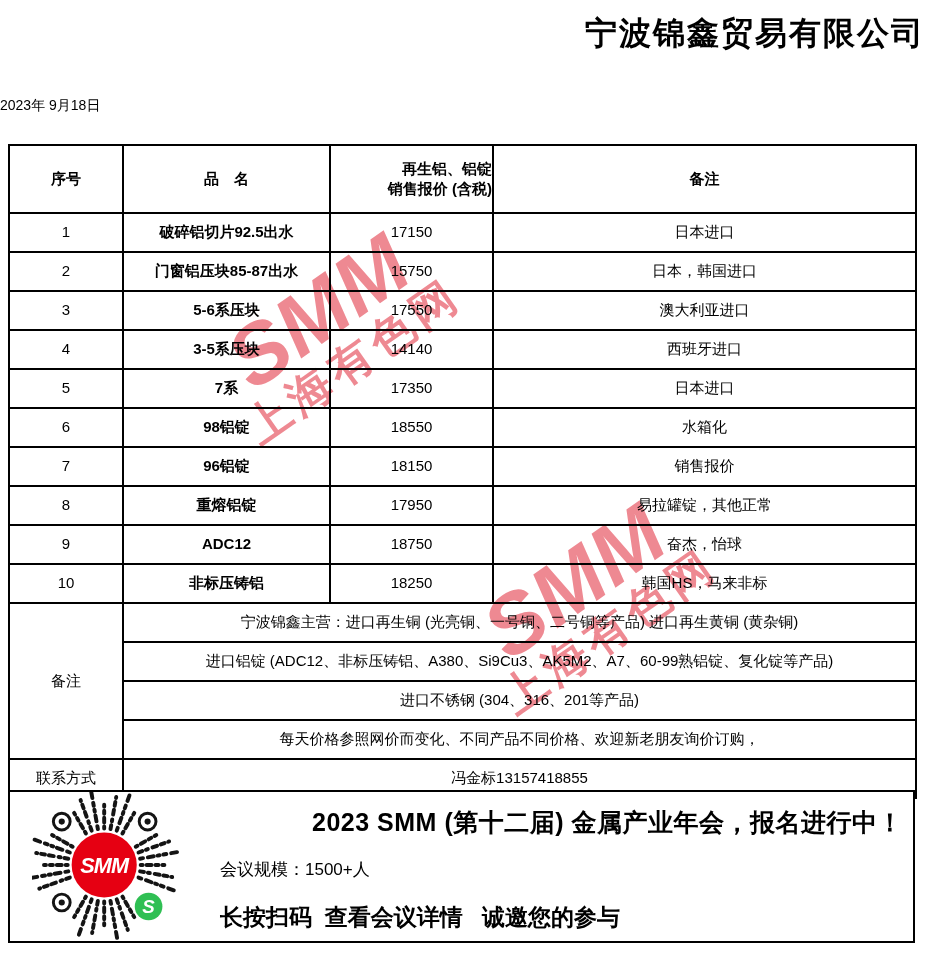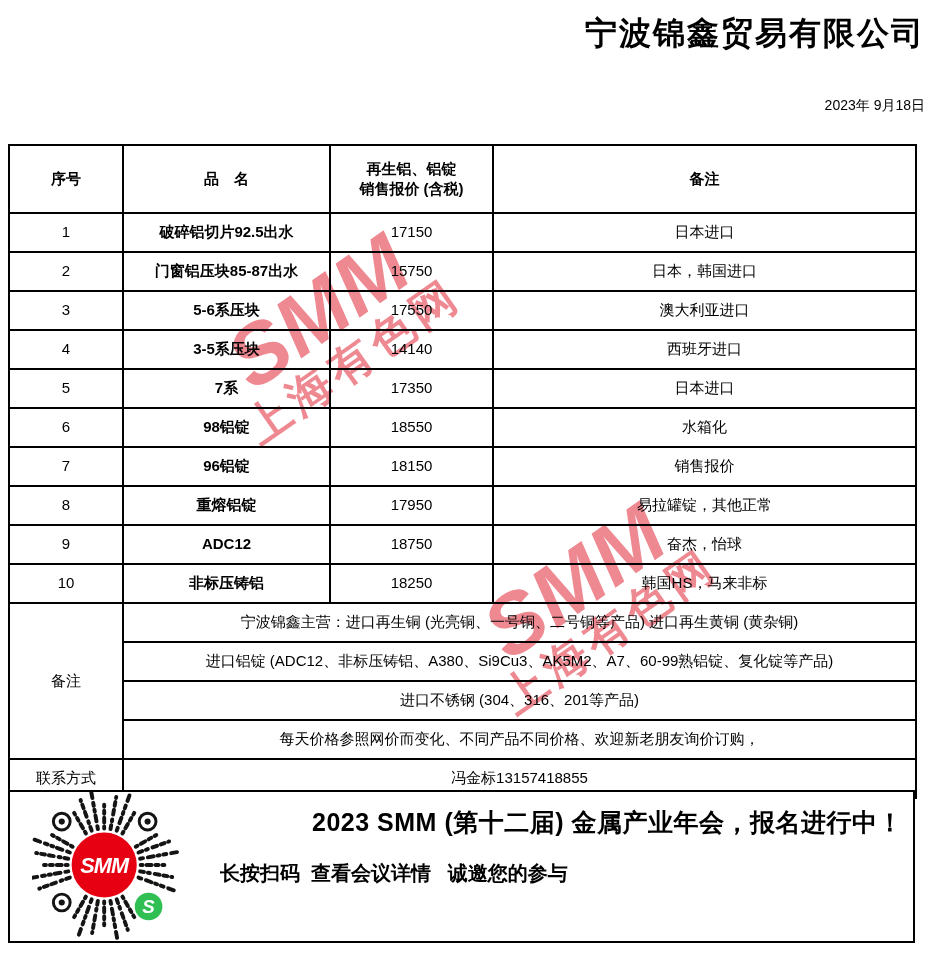--- a/index.html
+++ b/index.html
@@ -6,38 +6,38 @@
   .page{
     position:relative;width:925px;height:964px;background:#fff;overflow:hidden;
     font-family:"Liberation Sans","DejaVu Sans",sans-serif;color:#000;
   }
   
   .doc-title{
     position:absolute;top:12px;left:0;width:100%;text-align:right;
     font-size:32px;font-weight:bold;letter-spacing:2px;
   }
   .doc-date{
-    position:absolute;top:97px;left:0;width:100%;text-align:right;font-size:14px;
+    position:absolute;top:97px;left:0;width:100%;text-align:left;font-size:14px;
   }
   
   table.price-table{
     position:absolute;left:8px;top:144px;width:907px;
     border-collapse:collapse;table-layout:fixed;padding-left:35px;
   }
   table.price-table th,table.price-table td{
     border:2px solid #000;padding:0;text-align:center;vertical-align:middle;
     font-size:15px;line-height:1.35;overflow:hidden;
   }
   table.price-table thead th{height:66px;font-weight:bold;font-size:15px;}
   table.price-table tbody tr{height:39px;}
   td.cell-name{font-weight:bold;}
   td.cell-left{text-align:left;padding-left:7px;padding-right:6px;}
   tr.remark-row{height:38px;}
   tr.contact-row{height:40px;}
-  .hdr-two-line span{display:block;}
+  .hdr-two-line span{display:block;text-align:right;}
   
   .wm{
     position:absolute;width:320px;height:160px;text-align:center;
     transform:rotate(-35deg);pointer-events:none;
     color:var(--wm-color,#ee838c);mix-blend-mode:multiply;opacity:.95;z-index:5;
   }
   .wm .wm-smm{
     font-size:84px;font-weight:bold;font-style:italic;line-height:.85;letter-spacing:1px;
   }
   .wm .wm-cn{
@@ -47,21 +47,21 @@
   .wm2{left:440px;top:538px;}
   
   .banner{
     position:absolute;left:8px;top:790px;width:903px;height:149px;
     border:2px solid #000;background:#fff;
   }
   .banner-qr{position:absolute;left:22px;top:0px;}
   .banner-text{position:absolute;left:210px;top:14px;right:10px;}
   .banner-headline{font-size:25px;font-weight:bold;letter-spacing:.5px;white-space:pre;text-align:right;}
   .banner-scale{font-size:17px;margin-top:19px;white-space:pre;}
-  .banner-cta{font-size:20px;font-weight:bold;margin-top:21px;white-space:pre;}
+  .banner-cta{font-size:23px;font-weight:bold;margin-top:21px;white-space:pre;}
 </style>
 </head>
 <body>
 
 <div class="page">
 
   <div class="doc-title">宁波锦鑫贸易有限公司</div>
   <div class="doc-date">2023年 9月18日</div>
 
   <table class="price-table">
@@ -217,17 +217,18 @@
         <text x="72" y="82" text-anchor="middle" font-size="22" font-weight="bold" font-style="italic" fill="#ffffff" letter-spacing="-1">SMM</text>
       </g>
 
       <g>
         <circle cx="117" cy="116" r="14" fill="#2fbf53"></circle>
         <text x="117" y="123" text-anchor="middle" font-size="19" font-weight="bold" font-style="italic" fill="#ffffff">S</text>
       </g>
     </svg>
     <div class="banner-text">
       <div class="banner-headline">2023 SMM (第十二届) 金属产业年会，报名进行中！</div>
+      <div class="banner-scale">会议规模：1500+人</div>
       <div class="banner-cta">长按扫码  查看会议详情   诚邀您的参与</div>
     </div>
   </div>
 
 </div>
 
 </body></html>

